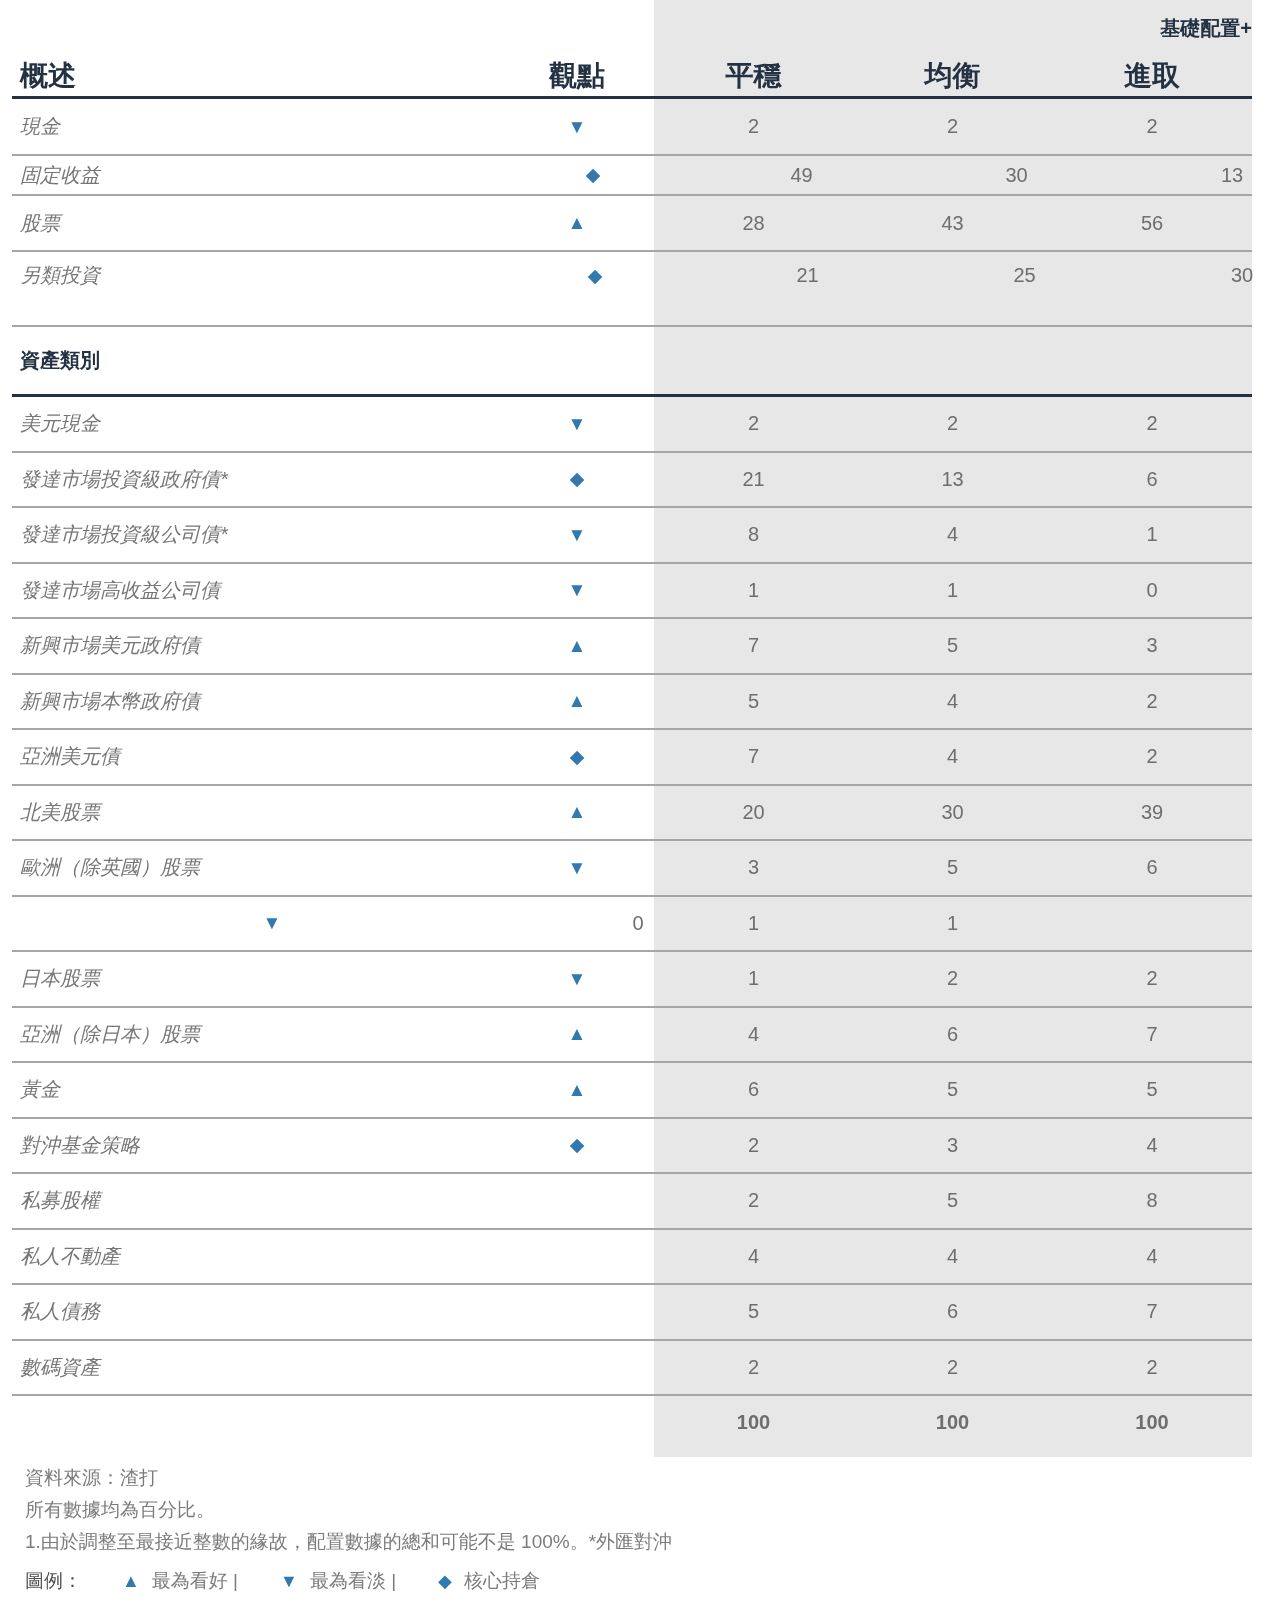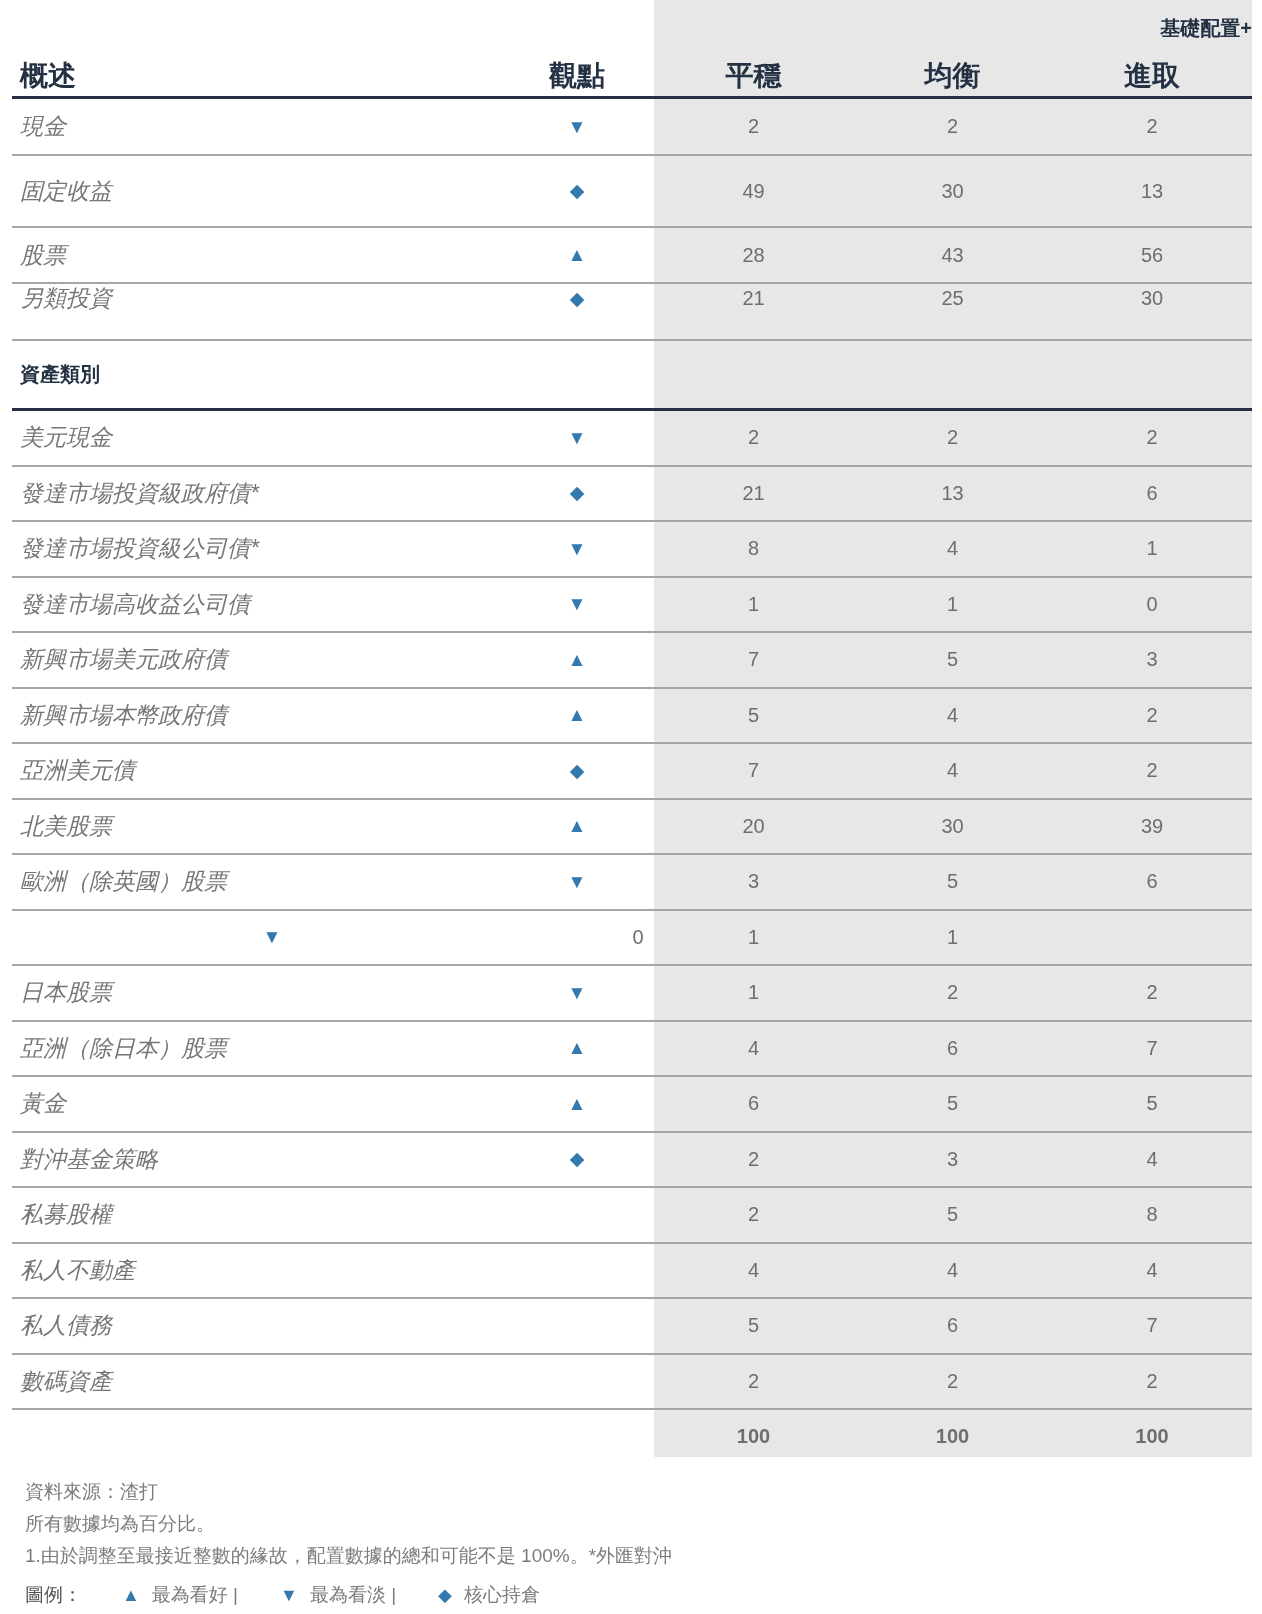--- a/index.html
+++ b/index.html
@@ -27,21 +27,21 @@
   .cell.view{text-align:center;}
   .cell.num{text-align:center;}
   
   .group-row{height:56px;}
   .group-title{grid-column:4/7;text-align:right;font-weight:bold;font-size:20px;color:var(--navy);}
   
   .head-row{height:43px;border-bottom:3px solid var(--navy);}
   .head{font-weight:bold;font-size:28px;color:var(--navy);}
   
   .tbl-row{height:55.5px;border-bottom:2px solid var(--line);}
-  .tbl-row .label{font-style:italic;font-size:23px;color:var(--label-grey);}
+  .tbl-row .label{font-style:italic;font-size:20px;color:var(--label-grey);}
   .tbl-row .num{font-size:20px;color:var(--num-grey);}
   .view-glyph{font-size:19px;color:var(--blue);font-style:normal;line-height:1;}
   
   .section-row{height:70px;border-bottom:3px solid var(--navy);}
   .section-title{font-weight:bold;font-size:20px;color:var(--navy);}
   
   .total-row{height:52px;}
   .total-row .num{font-weight:bold;font-size:20px;color:var(--num-grey);}
   
   .footer{margin:14px 0 0 25px;}
@@ -73,37 +73,37 @@
 
     <div id="overview-rows">
         <div class="row tbl-row" style="height: 57px;">
     <div class="cell label">現金</div>
     <div class="cell view"><span class="view-glyph">▼</span></div>
     <div class="cell gap"></div>
     <div class="cell num">2</div>
     <div class="cell num">2</div>
     <div class="cell num">2</div>
   </div>
-        <div class="row tbl-row" style="height: 72px;">
+        <div class="row tbl-row" style="height: 40px; gap: 16px;">
     <div class="cell label">固定收益</div>
     <div class="cell view"><span class="view-glyph">◆</span></div>
     <div class="cell gap"></div>
     <div class="cell num">49</div>
     <div class="cell num">30</div>
     <div class="cell num">13</div>
   </div>
         <div class="row tbl-row" style="height: 56px;">
     <div class="cell label">股票</div>
     <div class="cell view"><span class="view-glyph">▲</span></div>
     <div class="cell gap"></div>
     <div class="cell num">28</div>
     <div class="cell num">43</div>
     <div class="cell num">56</div>
   </div>
-        <div class="row tbl-row" style="height: 57px; padding-bottom: 26px;">
+        <div class="row tbl-row" style="height: 75px; padding-bottom: 26px; gap: 18px;">
     <div class="cell label">另類投資</div>
     <div class="cell view"><span class="view-glyph">◆</span></div>
     <div class="cell gap"></div>
     <div class="cell num">21</div>
     <div class="cell num">25</div>
     <div class="cell num">30</div>
   </div>
       </div>
 
     <div class="row section-row">

